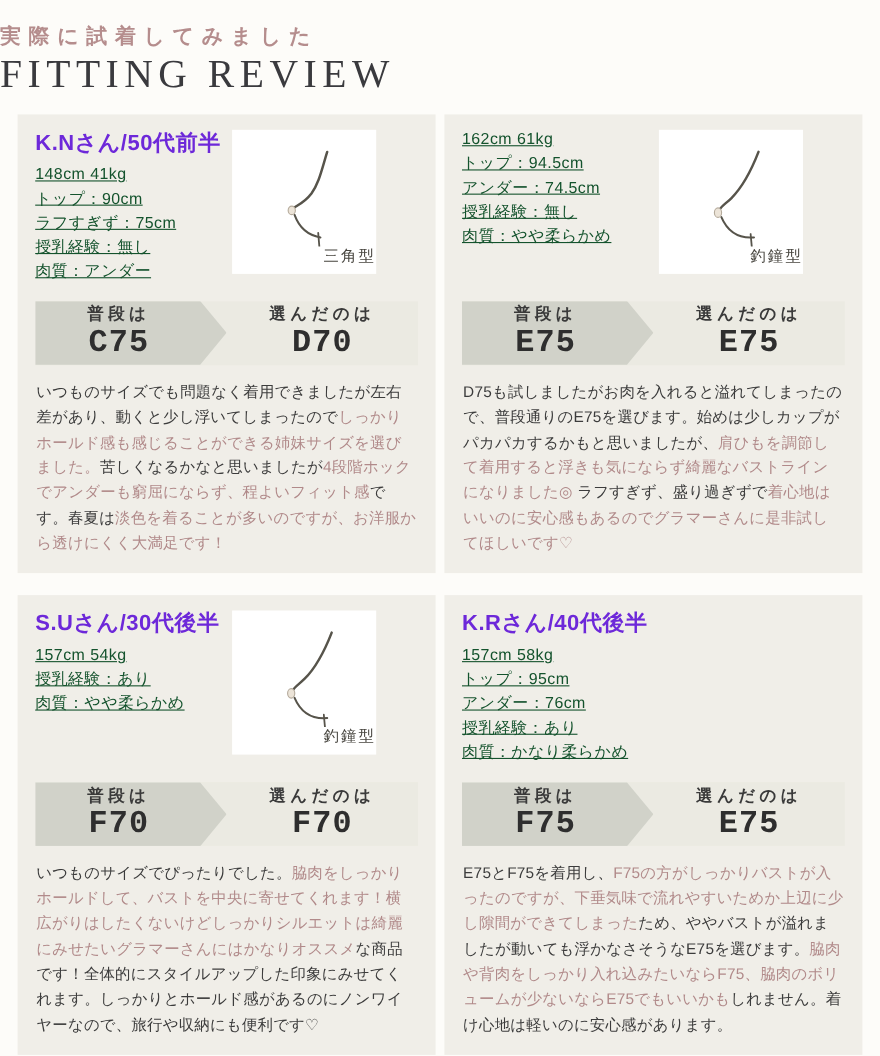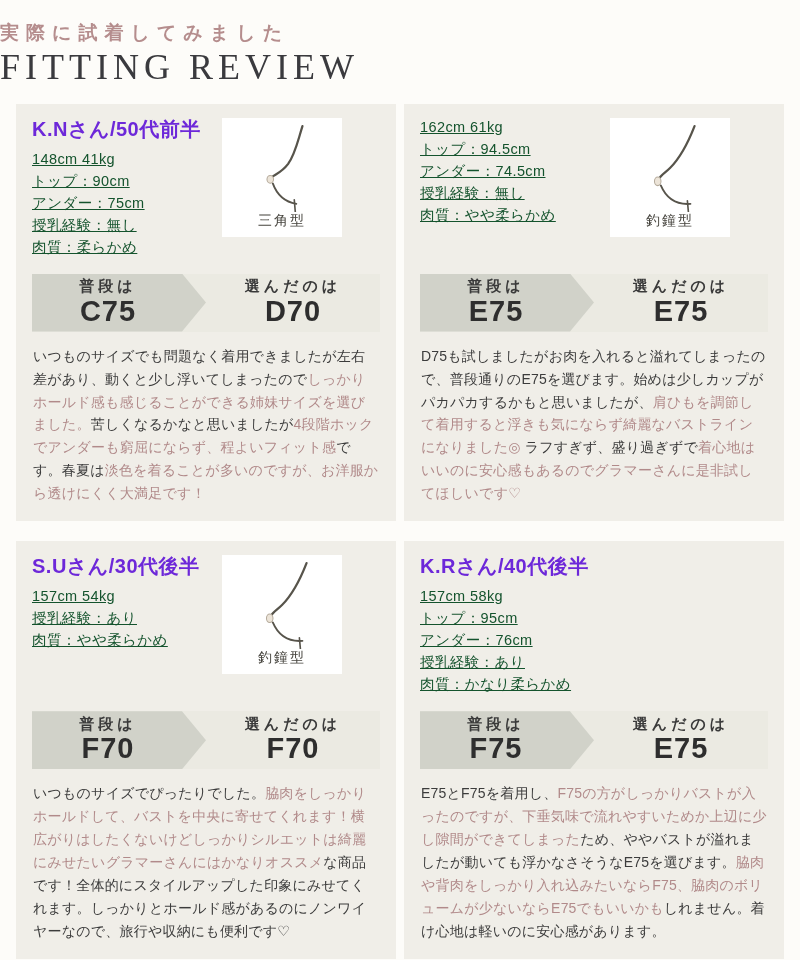--- a/index.html
+++ b/index.html
@@ -50,24 +50,24 @@
     font-size: 14.5px;
     line-height: 1.52;
     letter-spacing: 0.4px;
     color: #14532d;
     text-decoration: underline;
   }
   .shape-box {
     position: absolute;
     top: 2px;
     right: 38px;
-    width: 120px;
+    width: 131px;
     background: #ffffff;
-    text-align: center;
-    padding: 4px 0 7px;
+    text-align: right;
+    padding: 16px 0 7px;
   }
   .shape-box svg { display: block; margin: 0 auto; }
   .shape-label {
     font-size: 14px;
     letter-spacing: 2px;
     color: #47453f;
   }
   
   .banner {
     display: flex;
@@ -92,20 +92,21 @@
     font-size: 15px;
     font-weight: 600;
     letter-spacing: 4px;
     color: #3a3a3a;
   }
   .seg-size {
     font-size: 29px;
     font-weight: 700;
     letter-spacing: 1px;
     color: #2e2e2e;
+    font-family: Liberation Mono, monospace;
   }
   
   .review {
     margin: 13px 1px 0;
     font-size: 14px;
     line-height: 1.64;
     letter-spacing: 0.2px;
     color: #3c3c3c;
   }
   .review .hl { color: #b18a8a; }
@@ -119,23 +120,23 @@
 </header>
 
 <main class="review-grid">
 
   <section class="card">
     <div class="card-top">
       <h2 class="reviewer-name">K.Nさん/50代前半</h2>
       <div class="stats">
         <div>148cm 41kg</div>
         <div>トップ：90cm</div>
-        <div>アンダー：75cm</div>
+        <div>ラフすぎず：75cm</div>
         <div>授乳経験：無し</div>
-        <div>肉質：柔らかめ</div>
+        <div>肉質：アンダー</div>
       </div>
       <figure class="shape-box">
         <svg width="104" height="90" viewBox="0 0 100 88">
           <path class="s-main" fill="none" stroke="#57544b" stroke-width="2.2" stroke-linecap="round" d="M70,4 C65,20 63,31 56,41 C50,49 44,51 40,54"></path>
           <path class="s-lower" fill="none" stroke="#57544b" stroke-width="1.8" stroke-linecap="round" d="M41,60 C45,71 52,78 64,80"></path>
           <path class="s-tail" fill="none" stroke="#57544b" stroke-width="1.6" stroke-linecap="round" d="M62,76 L63,88"></path>
           <ellipse class="s-nip" fill="#ece4d8" stroke="#b5ab9c" stroke-width="1" cx="38.5" cy="56" rx="3.2" ry="3.8"></ellipse>
         </svg>
         <figcaption class="shape-label">三角型</figcaption>
       </figure>

